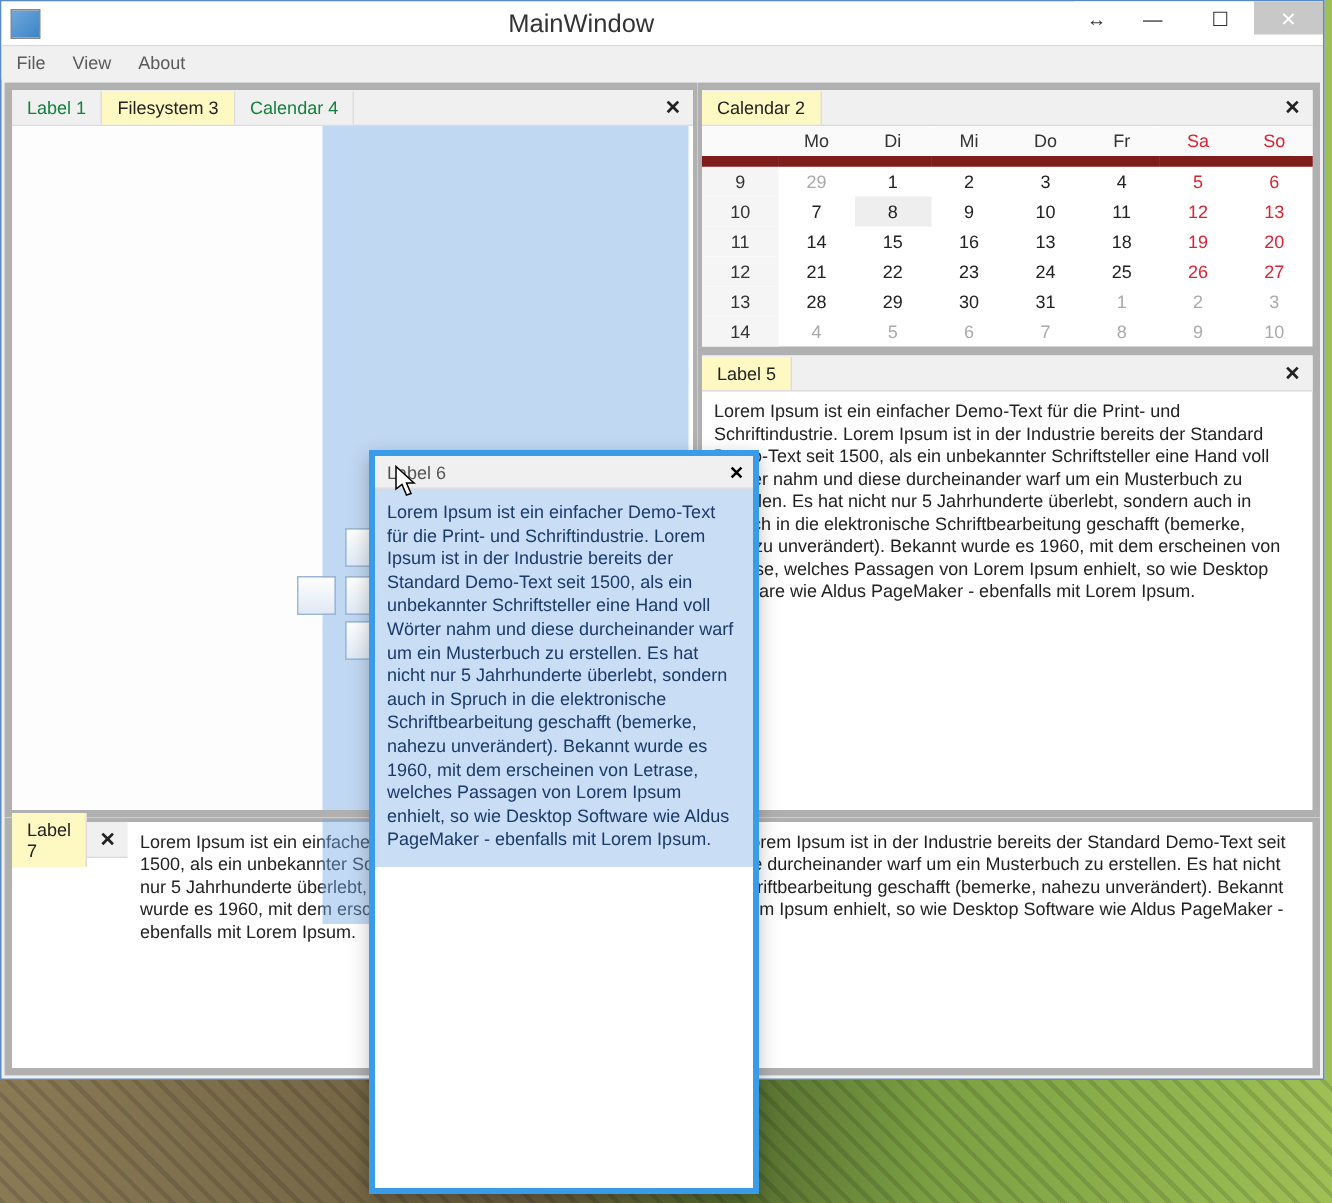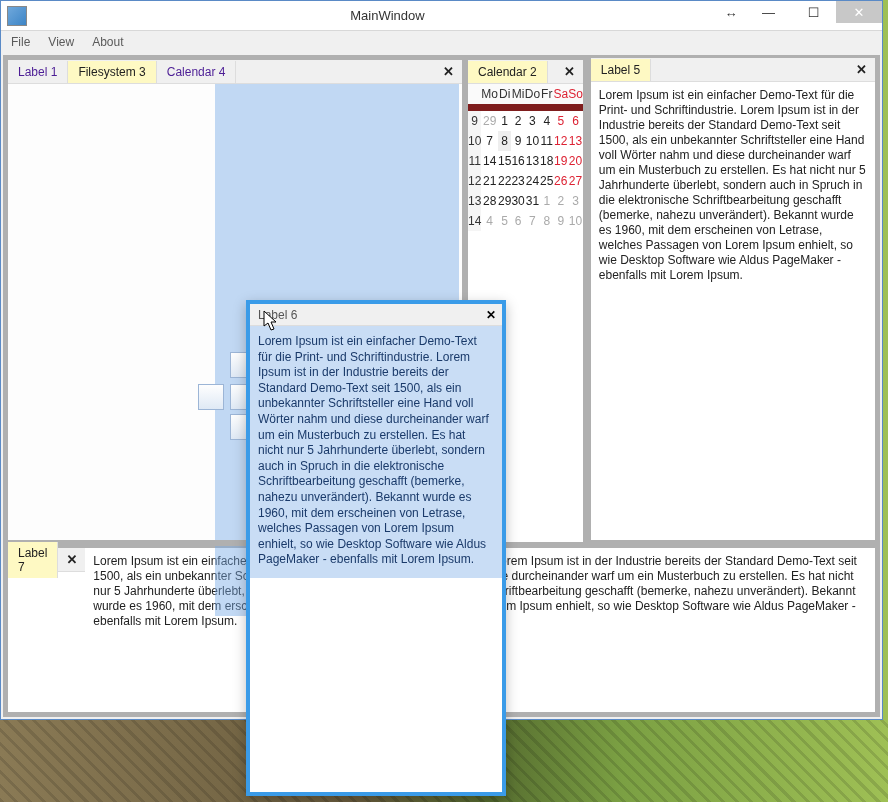--- a/index.html
+++ b/index.html
@@ -41,21 +41,21 @@
 }
 .titlebar .app-icon {
   width: 20px; height: 20px;
   margin: 0 6px;
   background: linear-gradient(135deg,#6fa8dc,#3d85c6);
   border:1px solid #888;
 }
 .titlebar .title {
   flex: 1;
   text-align: center;
-  font-size: 13px;
+  font-size: 17px;
   color: #333;
   padding-right: 140px;
 }
 .win-controls {
   position: absolute;
   right: 0; top: 0;
   display: flex;
 }
 .win-btn {
   width: 45px; height: 22px;
@@ -91,21 +91,21 @@
 .pane-left {
   width: 462px;
   border: 5px solid #b0b0b0;
   border-right-width: 3px;
   background:#fff;
   display:flex; flex-direction:column;
   position:relative;
 }
 .pane-right {
   flex:1;
-  display:flex; flex-direction:row;
+  display:flex; flex-direction:column;
 }
 .pane-right-top {
   border: 5px solid #b0b0b0;
   border-left-width: 3px;
   border-bottom-width:3px;
   background:#fff;
   display:flex; flex-direction:column;
 }
 .pane-right-bottom {
   flex:1;
@@ -126,21 +126,21 @@
   display:flex;
   align-items:center;
   height: 24px;
   background:#f0f0f0;
   border-bottom:1px solid #ddd;
   position:relative;
 }
 .tab {
   padding: 4px 10px;
   font-size:12px;
-  color:#4c1d95;
+  color:#15803d;
   border-right:1px solid #ddd;
   background:#f0f0f0;
   cursor:default;
 }
 .tab.active {
   background:#fef9c3;
   color:#222;
 }
 .tab-close {
   margin-left:auto;

